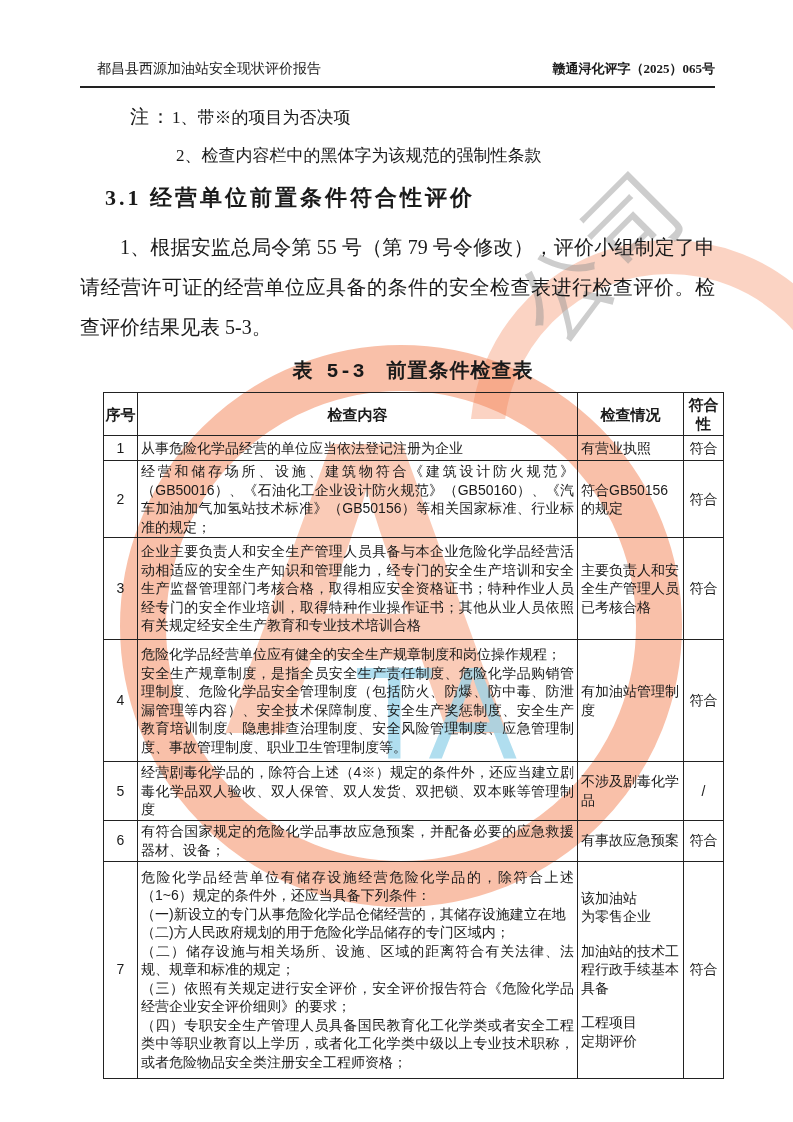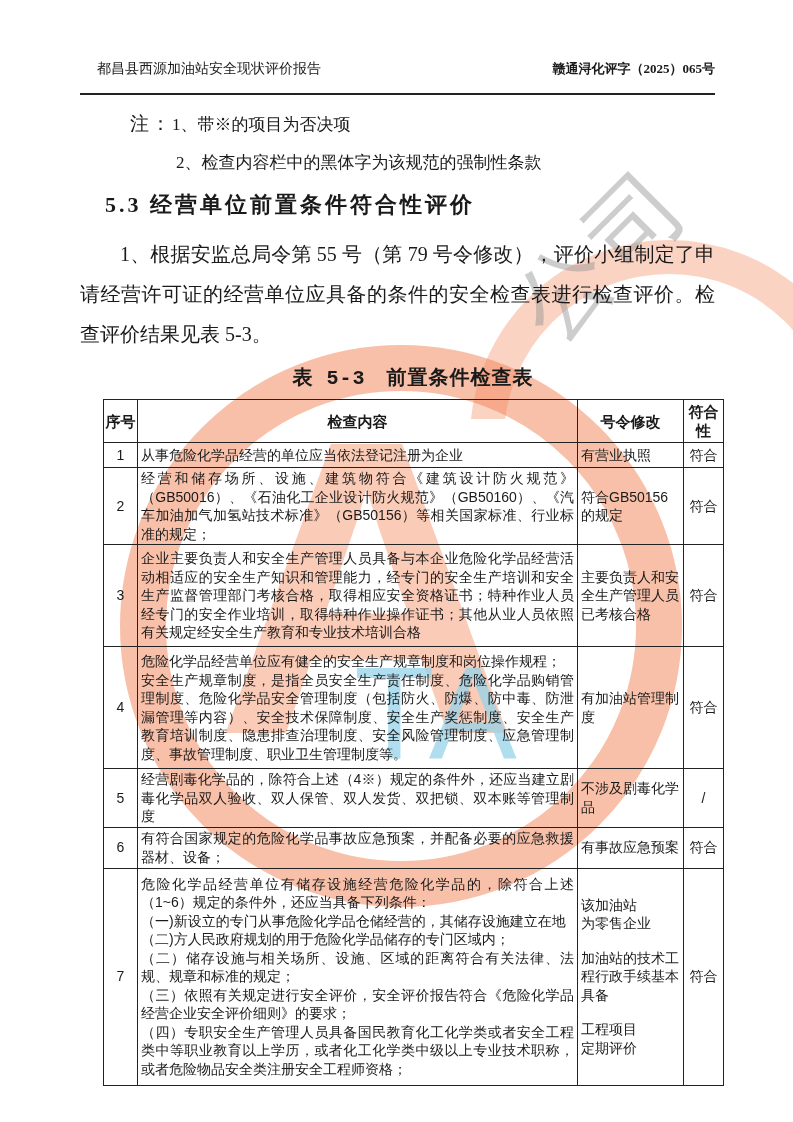--- a/index.html
+++ b/index.html
@@ -38,21 +38,21 @@
   .wm-company{
     position:absolute;left:498px;top:290px;width:300px;
     font-size:92px;line-height:1.05;color:rgba(145,145,145,0.45);
     transform:rotate(-45deg);transform-origin:left top;
     font-family:"Liberation Serif",serif;letter-spacing:8px;
   }
   
   .content{position:relative;z-index:1;padding:60px 78px 0 80px;}
   .doc-header{
     display:flex;justify-content:space-between;align-items:flex-end;
-    font-size:14px;padding:0 0 15px 17px;gap:40px;
+    font-size:14px;padding:0 0 8px 17px;gap:40px;
   }
   .doc-header .hdr-right{font-weight:bold;font-size:13px;}
   .header-rule{border:none;border-top:2px solid #222;margin:0 0 10px 0;}
   .note-line1{margin:16px 0 0 50px;font-size:17px;}
   .note-label{font-size:19px;letter-spacing:2px;}
   .note-line2{margin:14px 0 0 96px;font-size:17px;}
   .para{
     margin:14px 0 0 0;font-size:20px;line-height:40px;
     text-indent:2em;text-align:justify;
   }
@@ -110,38 +110,38 @@
       <span class="hdr-right">赣通浔化评字（2025）065号</span>
     </div>
     <hr class="header-rule">
 
     <div class="note-line1">
       <span class="note-label">注：</span><span>1、带※的项目为否决项</span>
     </div>
     <div class="note-line2">2、检查内容栏中的黑体字为该规范的强制性条款</div>
 
 
-    <h2 class="section-heading">5.3 经营单位前置条件符合性评价</h2>
+    <h2 class="section-heading">3.1 经营单位前置条件符合性评价</h2>
 
     <p class="para">1、根据安监总局令第 55 号（第 79 号令修改），评价小组制定了申请经营许可证的经营单位应具备的条件的安全检查表进行检查评价。检查评价结果见表 5-3。</p>
 
     <div class="table-wrap">
       <div class="table-title">表 5-3　前置条件检查表</div>
       <table class="check-table">
         <colgroup>
           <col style="width:34px">
             <col style="width:440px">
             <col style="width:106px">
             <col style="width:40px">
         </colgroup>
         <thead>
           <tr id="head-row">
               <th>序号</th>
               <th>检查内容</th>
-              <th>号令修改</th>
+              <th>检查情况</th>
               <th>符合性</th>
             </tr>
         </thead>
         <tbody id="table-body">
             <tr class="row-1">
               <td class="seq-cell">1</td>
               <td class="content-cell">从事危险化学品经营的单位应当依法登记注册为企业</td>
               <td class="status-cell">有营业执照</td>
               <td class="conformity-cell">符合</td>
             </tr>

